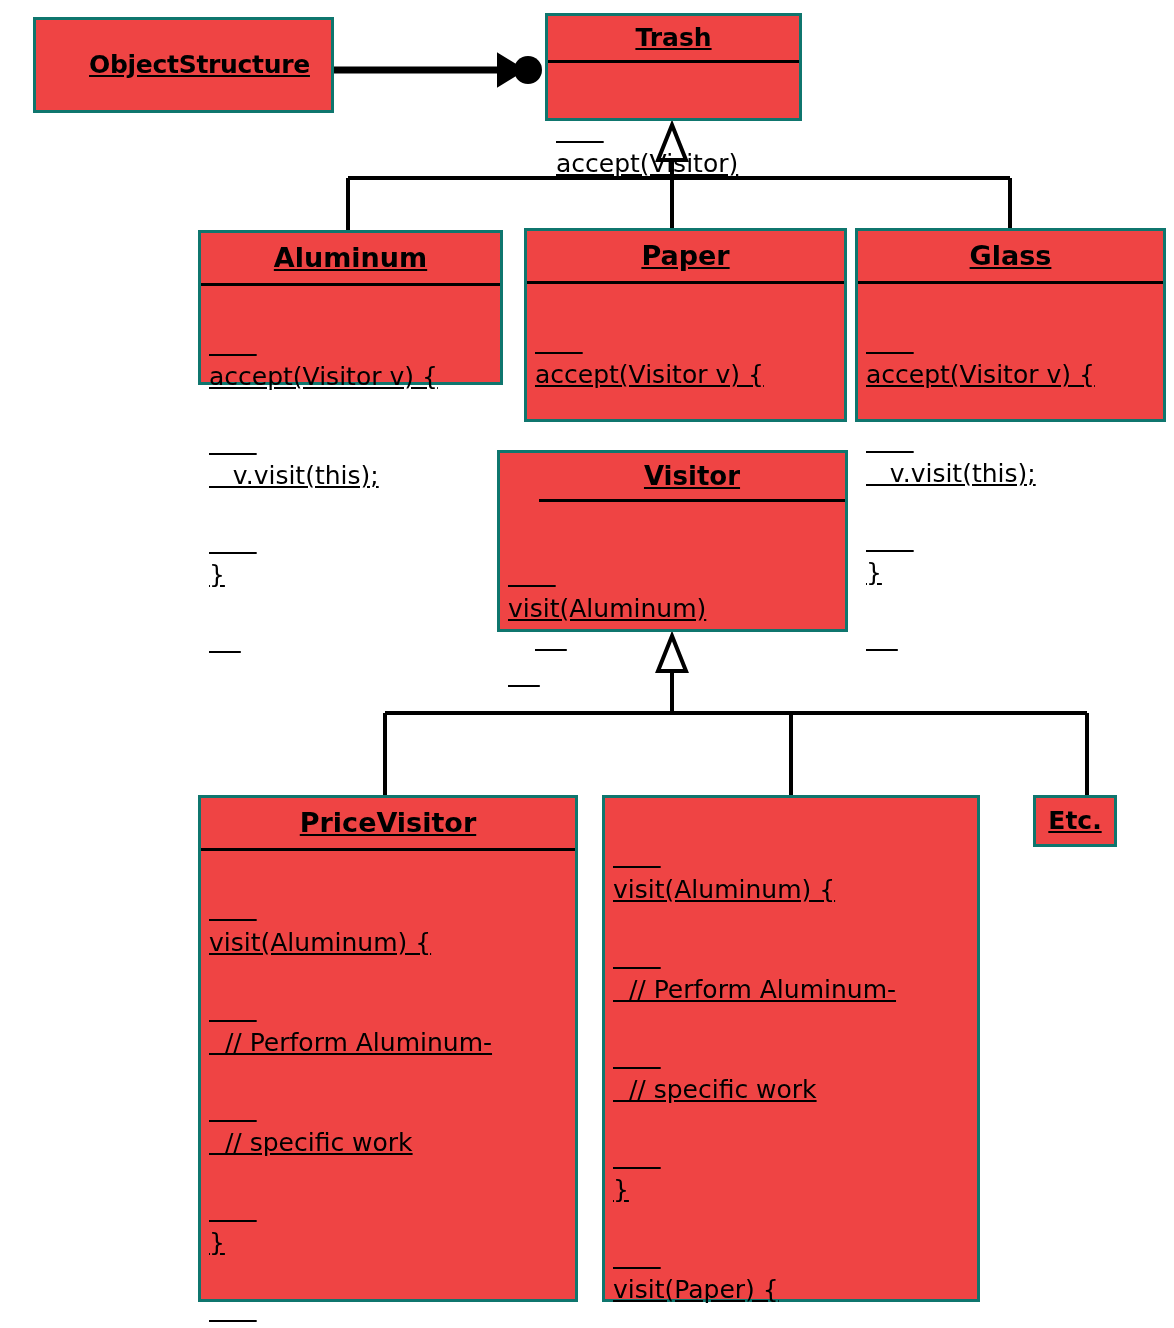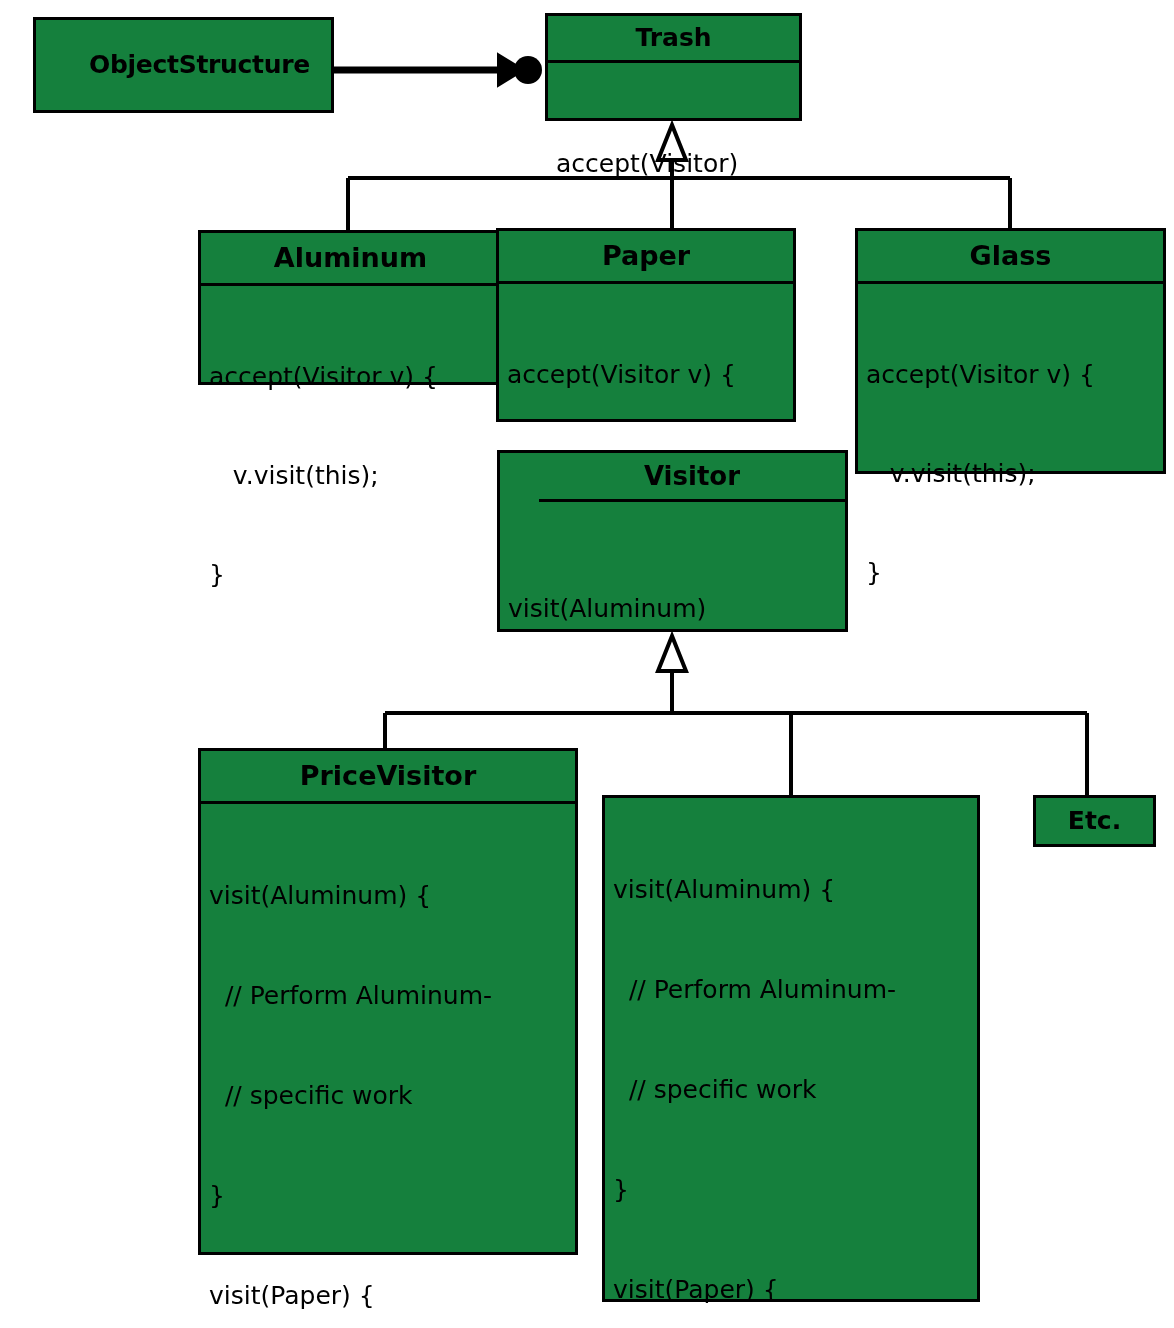--- a/index.html
+++ b/index.html
@@ -20,23 +20,24 @@
     position: absolute;
     left: 0;
     top: 0;
     width: 1174px;
     height: 1328px;
     pointer-events: none;
   }
   .uml-box {
     position: absolute;
     box-sizing: border-box;
-    border: 3px solid #000000;
-    background: #15803d;
+    border: 3px solid #0f766e;
+    background: #ef4444;
     z-index: 5;
+    text-decoration: underline;
   }
   .uml-title {
     box-sizing: border-box;
     text-align: center;
     font-weight: bold;
     color: #000000;
     white-space: nowrap;
     overflow: hidden;
   }
   .uml-title.with-divider {
@@ -56,41 +57,41 @@
 
   
   #node-objectstructure { left: 33px;  top: 17px;  width: 301px; height: 96px; }
   #node-objectstructure .uml-title { line-height: 90px; font-size: 25px; letter-spacing: -0.3px; margin-left: 32px; }
 
   #node-trash { left: 545px; top: 13px; width: 257px; height: 108px; }
   #node-trash .uml-title { height: 47px; line-height: 44px; font-size: 25px; }
   #node-trash .uml-body  { font-size: 25px; padding-top: 20px; }
 
   #node-aluminum { left: 198px; top: 230px; width: 305px; height: 155px; }
-  #node-paper    { left: 496px; top: 228px; width: 300px; height: 194px; }
-  #node-glass    { left: 855px; top: 228px; width: 311px; height: 246px; }
+  #node-paper    { left: 524px; top: 228px; width: 323px; height: 194px; }
+  #node-glass    { left: 855px; top: 228px; width: 311px; height: 194px; }
   #node-aluminum .uml-title,
   #node-paper .uml-title,
   #node-glass .uml-title { height: 53px; line-height: 50px; font-size: 27px; }
   #node-aluminum .uml-body,
   #node-paper .uml-body,
   #node-glass .uml-body { font-size: 25px; line-height: 1.32; padding-top: 8px; }
 
   #node-visitor { left: 497px; top: 450px; width: 351px; height: 182px; }
   #node-visitor .uml-title { height: 49px; line-height: 46px; font-size: 26px; margin-left: 39px; }
   #node-visitor .uml-body  { font-size: 25px; line-height: 1.33; padding-top: 23px; }
 
-  #node-pricevisitor  { left: 198px; top: 748px; width: 380px; height: 507px; }
+  #node-pricevisitor  { left: 198px; top: 795px; width: 380px; height: 507px; }
   #node-weightvisitor { left: 602px; top: 795px; width: 378px; height: 507px; }
   #node-pricevisitor .uml-title,
   #node-weightvisitor .uml-title { height: 53px; line-height: 50px; font-size: 27px; }
   #node-pricevisitor .uml-body,
   #node-weightvisitor .uml-body { font-size: 25px; line-height: 1.335; padding-top: 8px; }
 
-  #node-etc { left: 1033px; top: 795px; width: 123px; height: 52px; }
+  #node-etc { left: 1033px; top: 795px; width: 84px; height: 52px; }
   #node-etc .uml-title { line-height: 46px; font-size: 25px; }
 </style>
 </head>
 <body>
 
 <div id="diagram">
 
   <svg class="edges" viewBox="0 0 1174 1328" xmlns="http://www.w3.org/2000/svg">
 
     <g>

